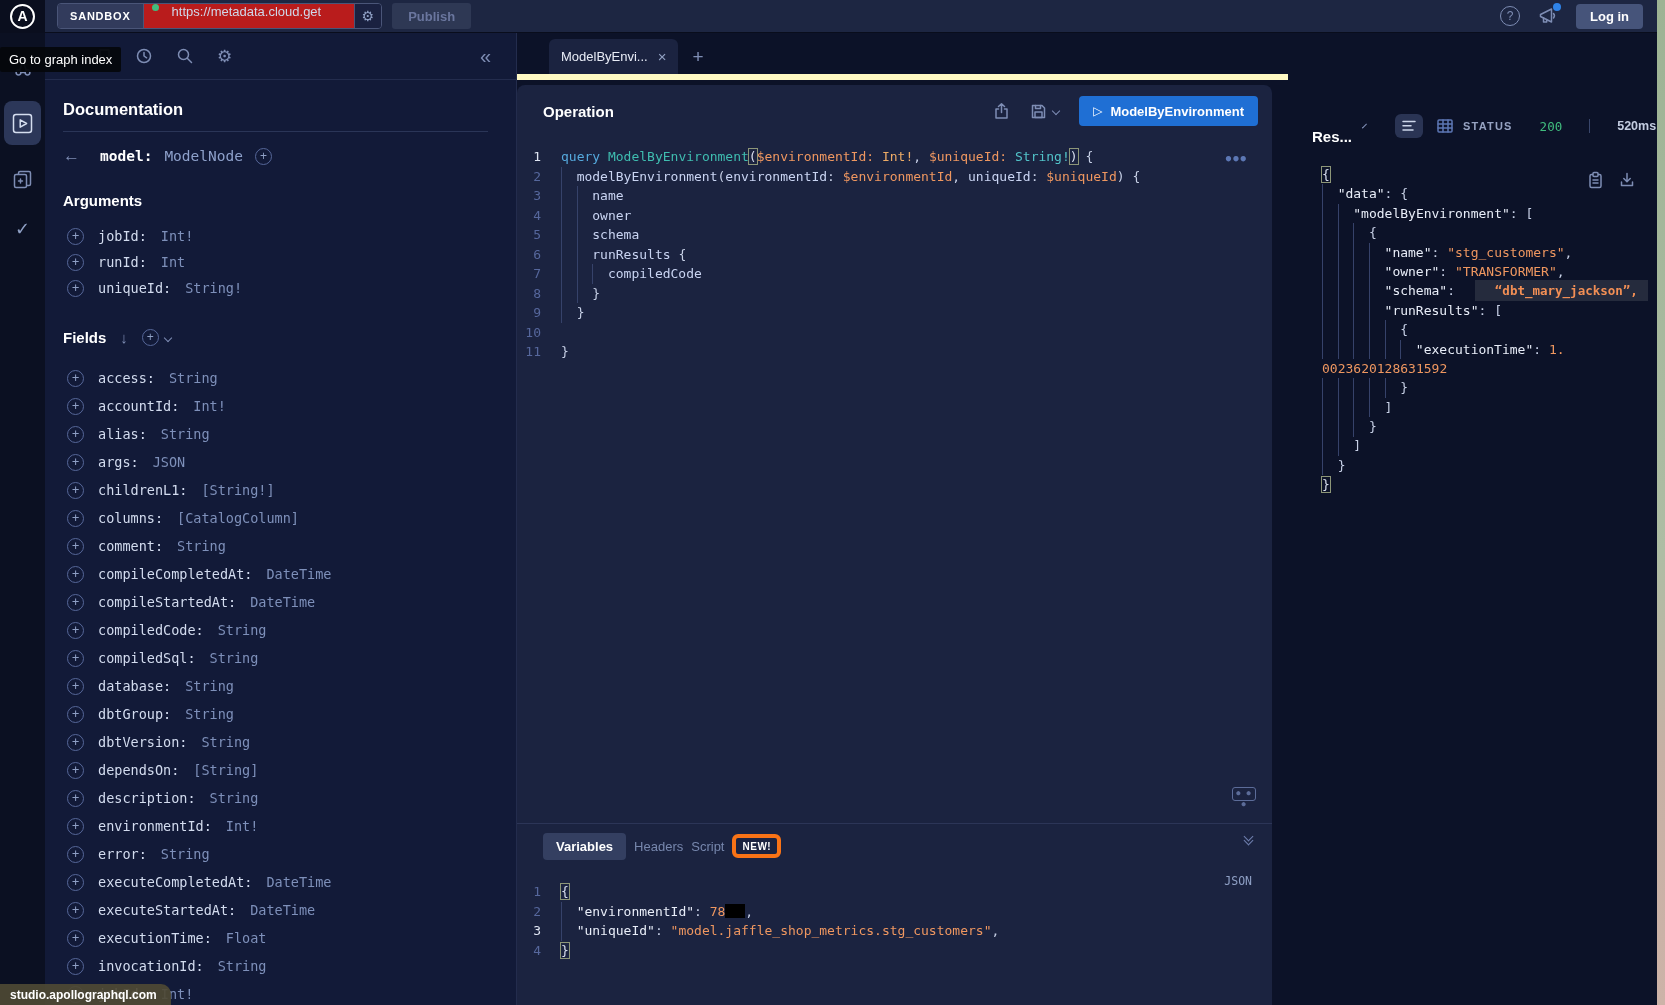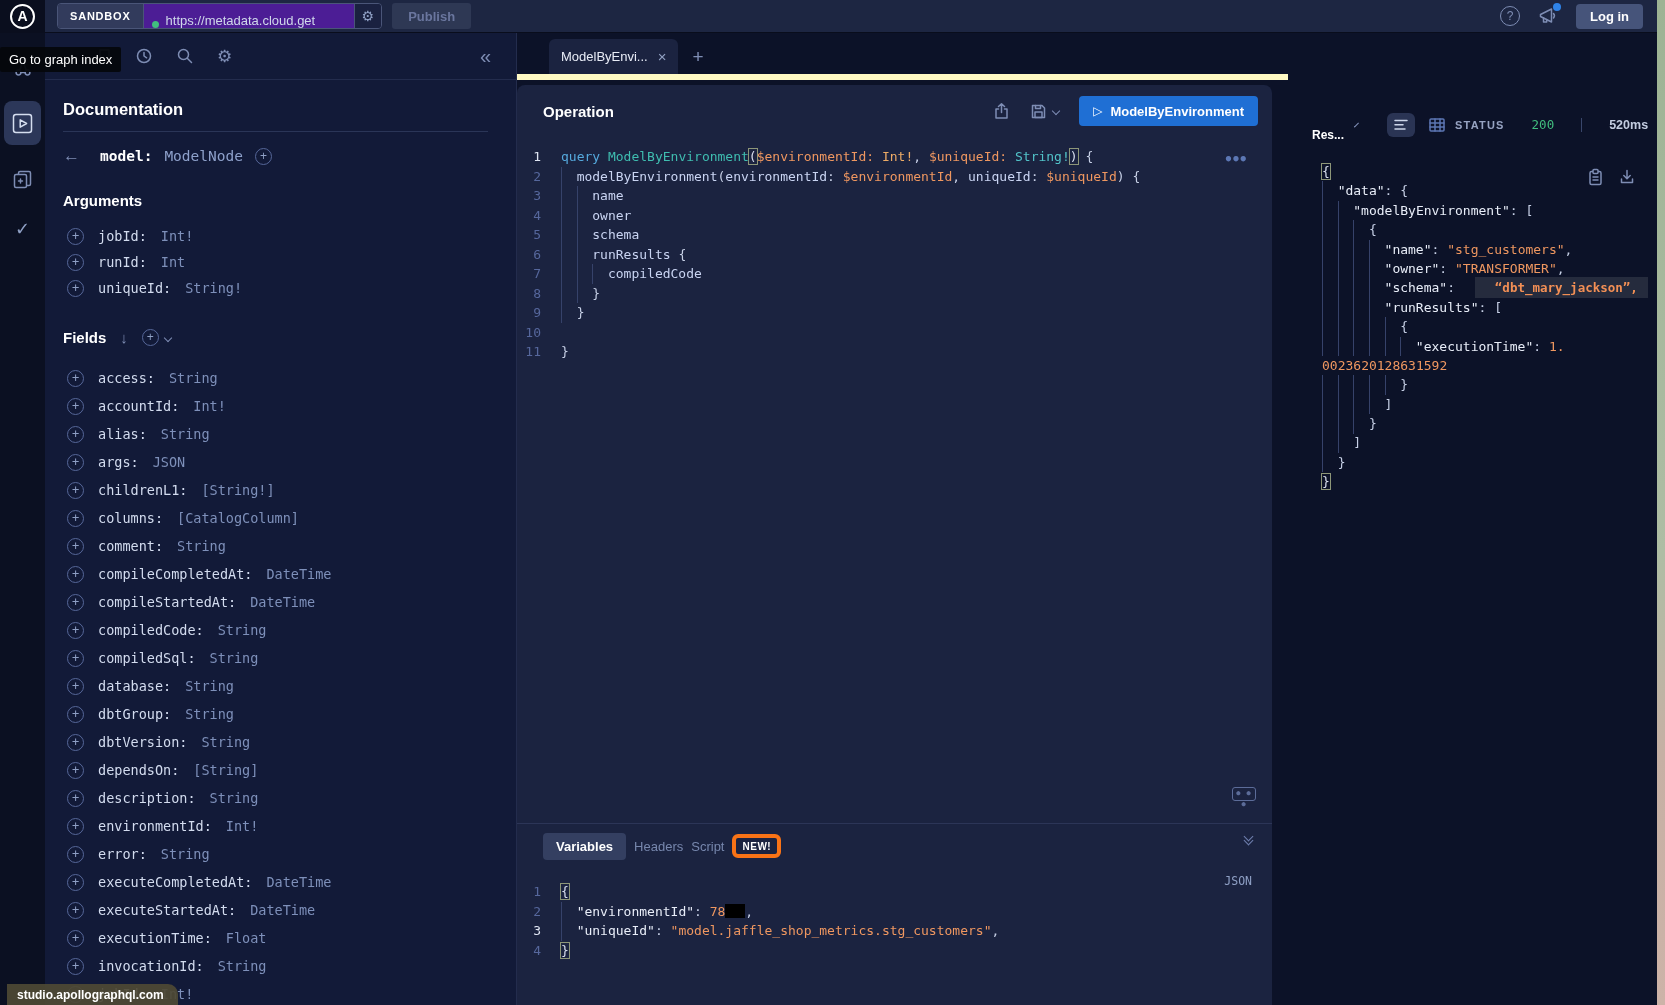--- a/index.html
+++ b/index.html
@@ -18,21 +18,21 @@
 
   
   .topbar{position:absolute;left:0;top:0;width:1657px;height:33px;background:var(--topbar);
     display:flex;align-items:center;border-bottom:1px solid #090d1c;z-index:20;}
   .logo-sq{width:45px;height:33px;background:#0a0e1e;display:flex;align-items:center;justify-content:center;flex:none;}
   .apollo-logo{width:25px;height:25px;border:2px solid #fff;border-radius:50%;display:flex;align-items:center;justify-content:center;
     font-weight:bold;font-size:14px;color:#fff;background:transparent;}
   .srv-group{display:flex;align-items:stretch;height:26px;margin-left:12px;border:1px solid #4a5578;border-radius:4px;overflow:hidden;}
   .sandbox-chip{background:#323b5c;display:flex;align-items:center;padding:0 12px;font-size:11px;font-weight:bold;
     letter-spacing:.8px;color:#fff;border-right:1px solid #4a5578;}
-  .url-box{display:flex;align-items:flex-end;gap:7px;padding:0 8px;background:#4c1d95;width:210px;}
+  .url-box{display:flex;align-items:flex-start;gap:13px;padding:0 8px;background:#b91c1c;width:210px;}
   .green-dot{width:7px;height:7px;border-radius:50%;background:var(--green);flex:none;}
   .url-text{font-size:13px;color:#cfd8ea;white-space:nowrap;overflow:hidden;}
   .url-gear{display:flex;align-items:center;padding:0 7px;border-left:1px solid #4a5578;color:var(--slate2);font-size:14px;background:#1a2140;}
   .publish-btn{margin-left:10px;height:26px;padding:0 16px;background:#2e3854;border:none;border-radius:3px;
     color:#6a769e;font-size:13px;font-weight:bold;}
   .topbar-right{margin-left:auto;display:flex;align-items:center;gap:18px;padding-right:14px;}
   .q-circle{width:20px;height:20px;border:1.5px solid var(--slate);border-radius:50%;display:flex;align-items:center;
     justify-content:center;font-size:12px;color:var(--slate);}
   .mega-wrap{position:relative;}
   .mega-dot{position:absolute;right:-3px;top:-4px;width:8px;height:8px;border-radius:50%;background:#2f83e8;}
@@ -121,39 +121,39 @@
   .new-badge{border:4px solid #f97316;border-radius:6px;font-size:10px;font-weight:bold;color:#fff;padding:2.5px 6px;letter-spacing:.5px;}
   .dblchev{position:absolute;right:20px;top:12px;display:flex;flex-direction:column;gap:0px;}
   .dblchev .chev{width:7px;height:7px;margin-top:-3px;color:#6f7fae;}
   .vareditor{position:relative;padding-top:14px;}
   .json-label{position:absolute;right:20px;top:6px;font-size:11.5px;color:var(--slate2);
     font-family:"DejaVu Sans Mono", monospace;}
 
   
   .resp{position:absolute;left:1288px;top:33px;bottom:0;width:369px;background:var(--bg);}
   .resphead{margin-top:74px;display:flex;align-items:center;padding:0 15px 0 24px;gap:10px;}
-  .resp-title{font-size:12px;font-weight:bold;color:#fff;margin-top:21px;}
+  .resp-title{font-size:15px;font-weight:bold;color:#fff;margin-top:21px;}
   .resp-title-chev{margin-left:2px;}
   .viewtgl{display:flex;align-items:center;gap:14px;margin-left:20px;}
   .vt-active{background:#2a3454;border-radius:6px;padding:6px 7px;}
   .statuses{margin-left:auto;display:flex;align-items:center;gap:27px;}
   .status-label{font-size:11px;letter-spacing:1.2px;color:#97a3c2;font-weight:bold;}
   .status-code{font-size:12.5px;color:var(--green);font-family:"DejaVu Sans Mono", monospace;}
   .stat-val{font-size:12.5px;color:#c3cce0;font-weight:bold;}
   .vsep{width:1px;height:14px;background:#39466b;}
   .respbody{position:relative;margin-top:20px;padding-left:34px;}
   .respbody .cl{height:19.4px;line-height:19.4px;}
   .resp-actions{position:absolute;right:22px;top:6px;display:flex;gap:16px;}
 
   
   .sliver{position:absolute;right:0;top:0;bottom:0;width:8px;
     background:linear-gradient(#9db394 0%,#aebda4 55%,#c6b0a4 75%,#cdb3a8 100%);z-index:50;}
 
   
-  .statuspill{position:absolute;left:7px;bottom:0;height:21px;background:rgba(78,73,52,.92);
+  .statuspill{position:absolute;left:0;bottom:0;height:21px;background:rgba(78,73,52,.92);
     border-radius:0 10px 0 0;display:flex;align-items:center;padding:0 14px 0 10px;z-index:70;
     font-size:12px;font-weight:bold;color:#fff;}
 </style>
 </head>
 <body>
 
 <div class="topbar">
   <div class="logo-sq">
     <div class="apollo-logo">A</div>
   </div>

